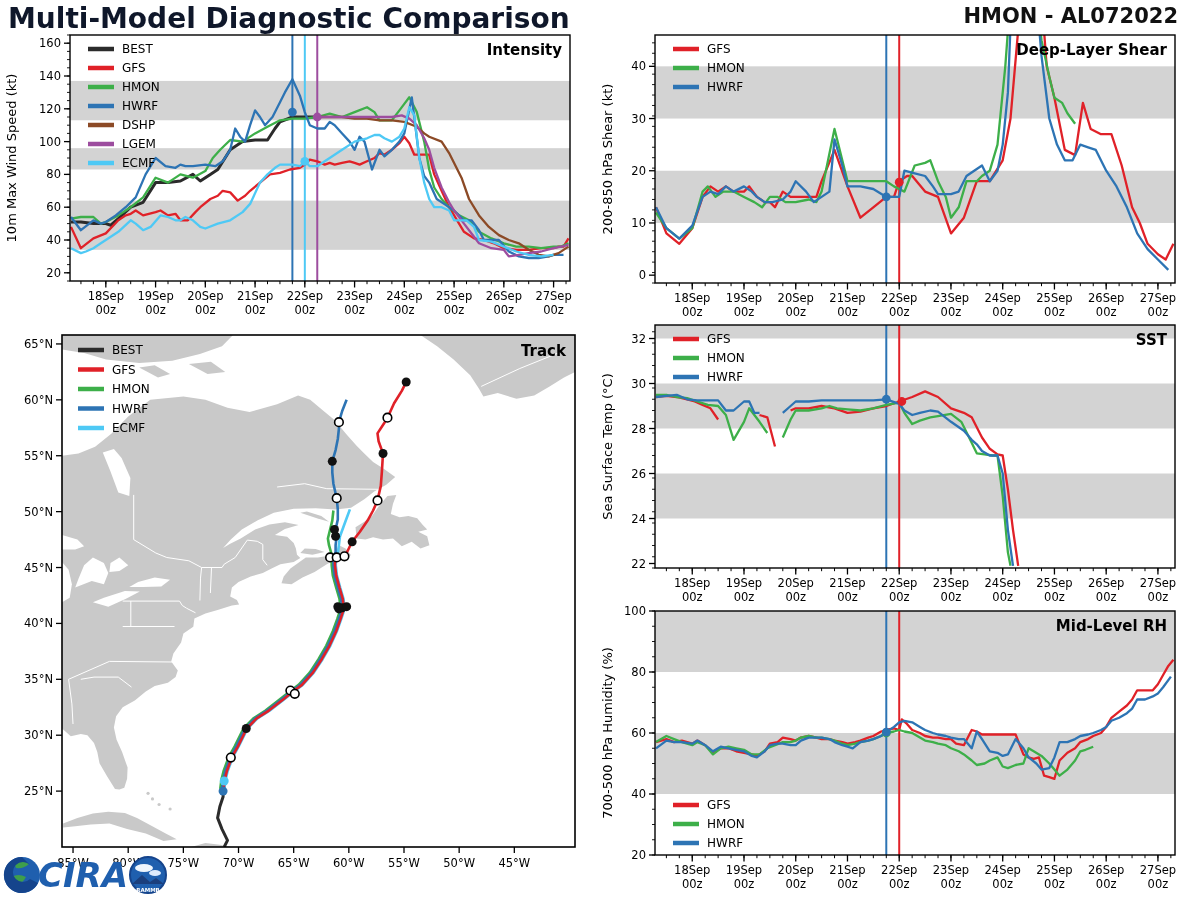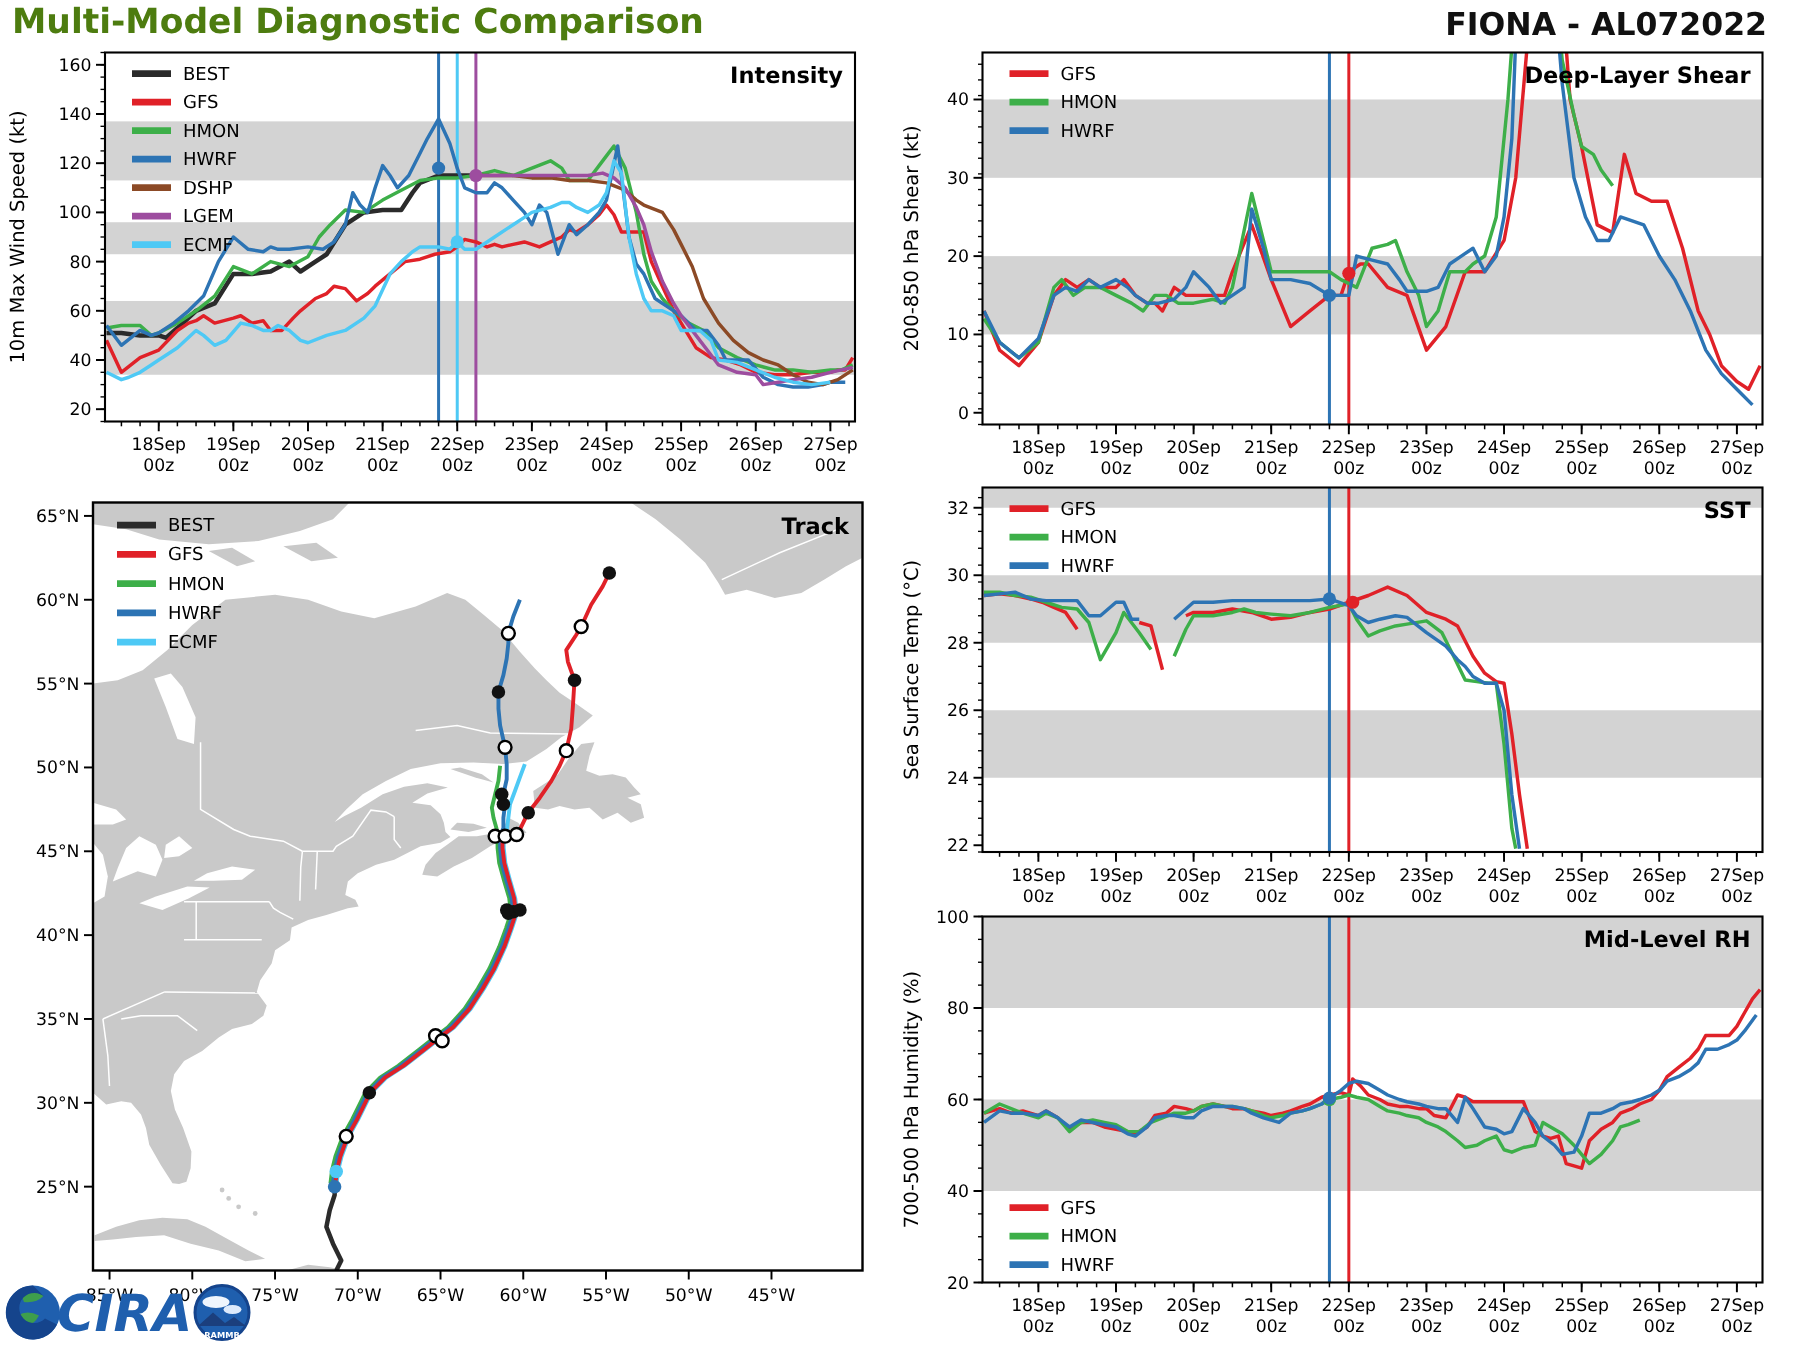--- a/index.html
+++ b/index.html
@@ -1,27 +1,27 @@
 <!DOCTYPE html>
 <html><head>
 <meta charset="utf-8">
 <style>
   html,body{margin:0;padding:0;background:#fff;}
   .page{position:relative;width:1200px;height:900px;background:#fff;font-family:"DejaVu Sans",sans-serif;overflow:hidden;}
-  .main-title{position:absolute;left:8px;top:2px;font-size:23px;font-weight:bold;color:#4d7c0f;}
+  .main-title{position:absolute;left:8px;top:2px;font-size:28px;font-weight:bold;color:#0f172a;}
   .storm-title{position:absolute;right:22px;top:4px;font-size:21px;font-weight:bold;color:#111;}
   .chart-stage{position:absolute;left:0;top:0;}
   .logo{position:absolute;left:2px;top:851px;width:170px;height:48px;}
 </style>
 </head>
 <body>
 
 <div class="page">
   <div class="main-title">Multi-Model Diagnostic Comparison</div>
-  <div class="storm-title">FIONA - AL072022</div>
+  <div class="storm-title">HMON - AL072022</div>
   <svg class="chart-stage" id="stage" width="1200" height="900">
       <g>
         <clipPath id="clip-intensity">
           <rect x="70" y="35" width="500" height="246"></rect>
         </clipPath>
         <rect x="70" y="200.64" width="500" height="49.20000000000002" fill="#d3d3d3"></rect>
         <rect x="70" y="148.16" width="500" height="21.32000000000002" fill="#d3d3d3"></rect>
         <rect x="70" y="80.91999999999999" width="500" height="39.360000000000014" fill="#d3d3d3"></rect>
         <line x1="80.94527363184075" y1="281" x2="80.94527363184075" y2="284.2" stroke="#000" stroke-width="1"></line>
         <line x1="93.38308457711437" y1="281" x2="93.38308457711437" y2="284.2" stroke="#000" stroke-width="1"></line>

